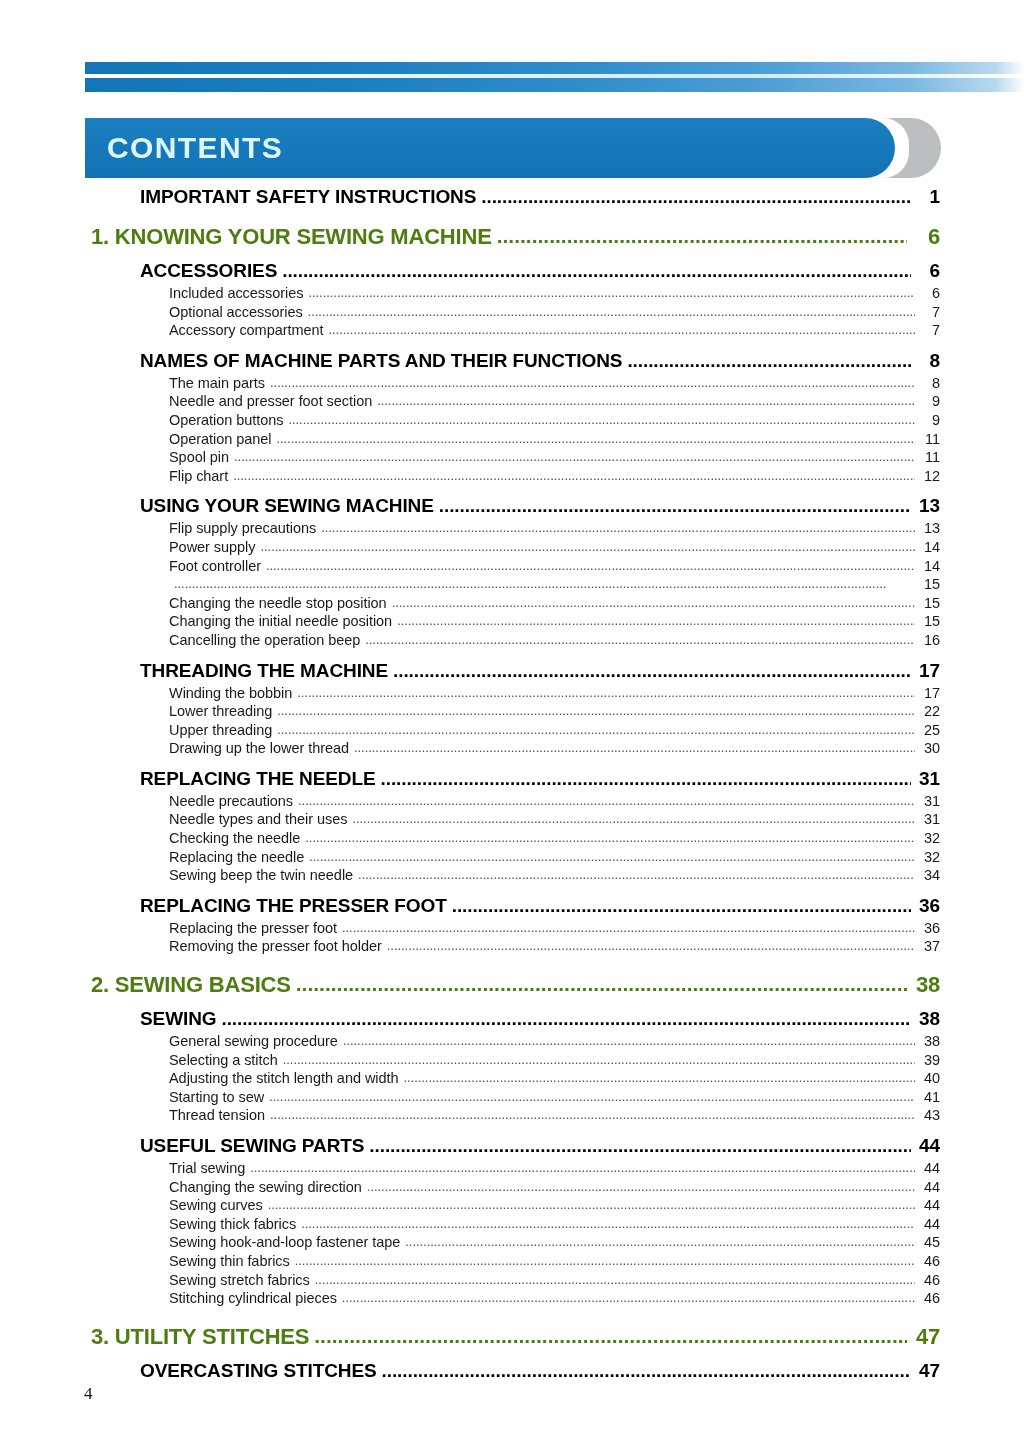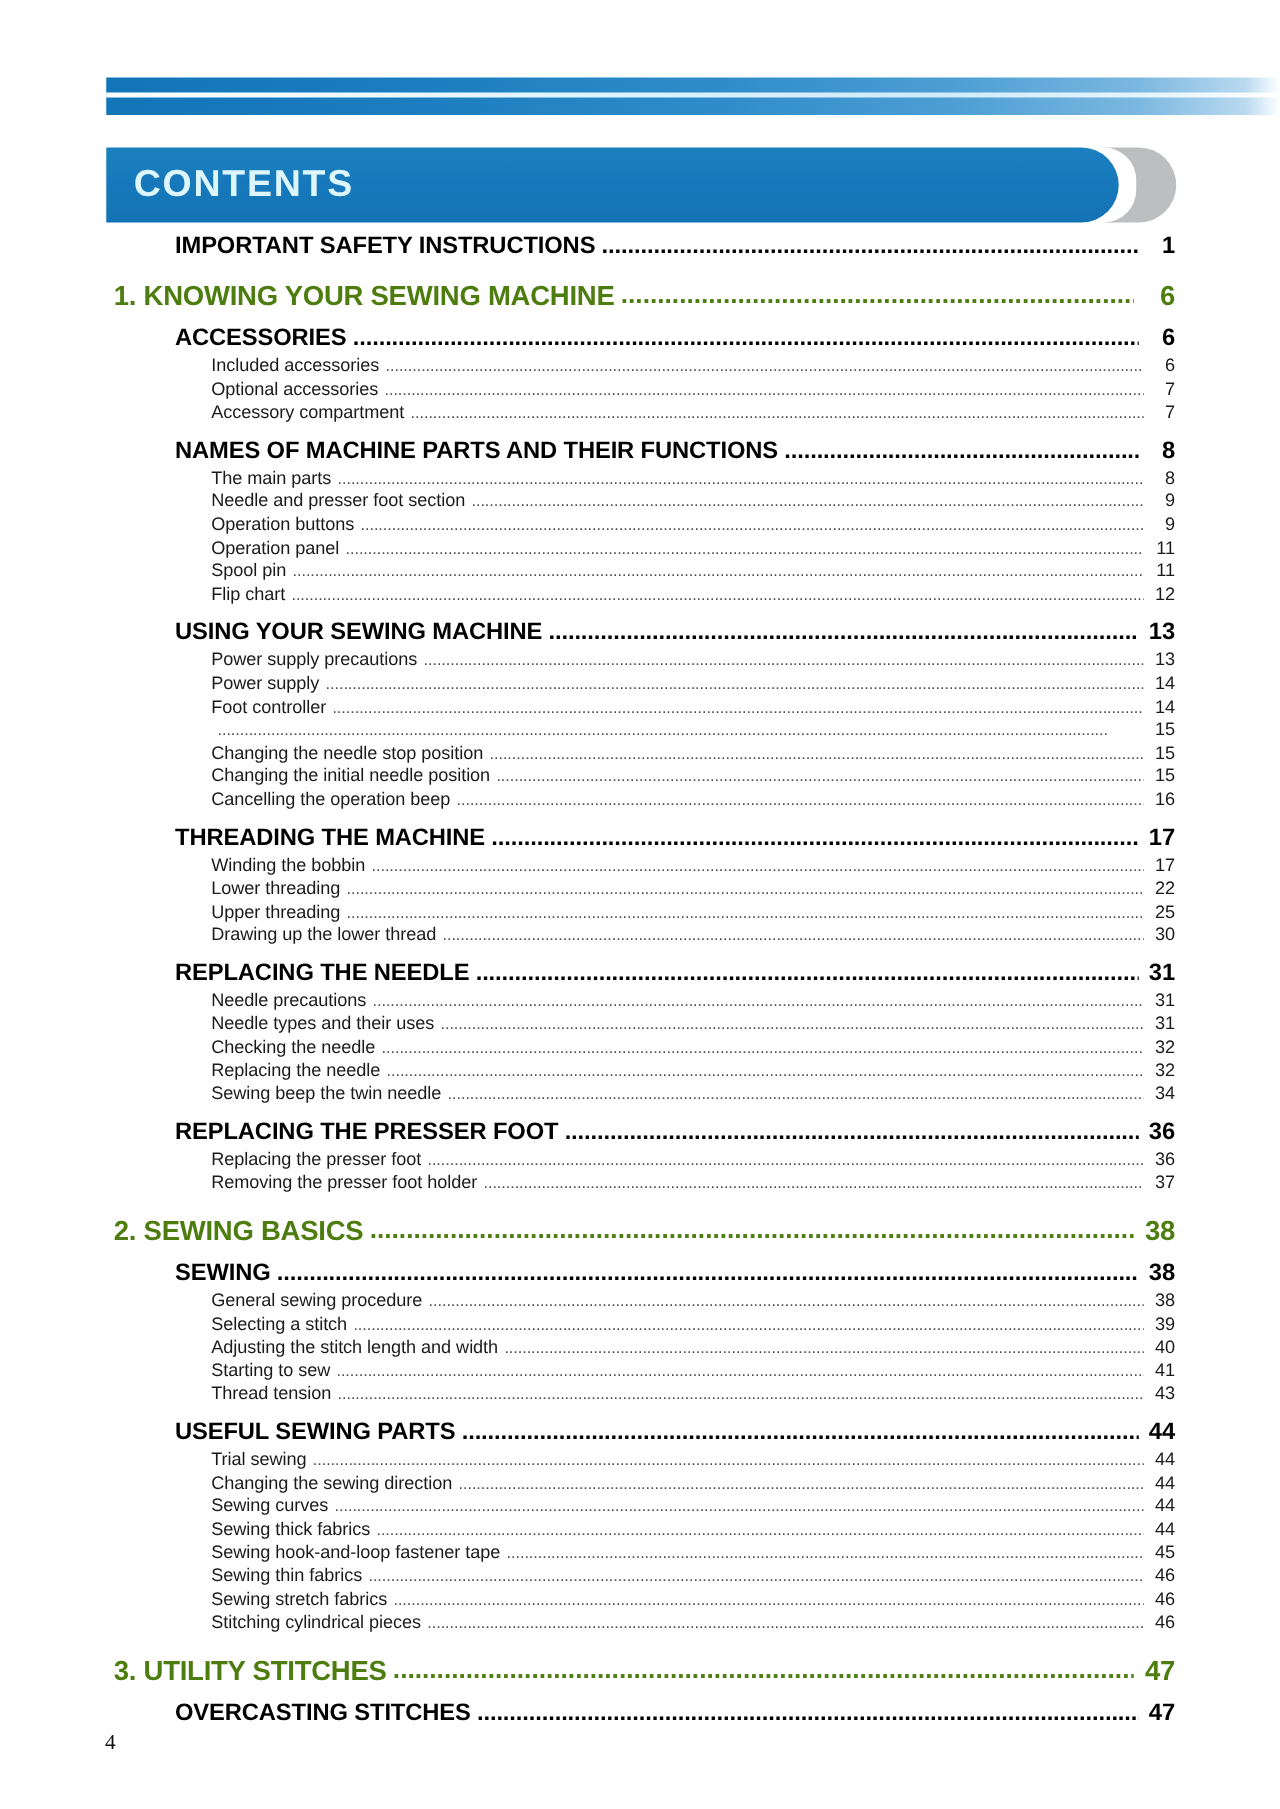--- a/index.html
+++ b/index.html
@@ -256,21 +256,21 @@
         <span class="label">Flip chart</span>
         <span class="leader">........................................................................................................................................................................................................</span>
         <span class="pg">12</span>
       </div>
       <div class="row lvl2">
         <span class="label">USING YOUR SEWING MACHINE</span>
         <span class="leader">........................................................................................................................................................................................................</span>
         <span class="pg">13</span>
       </div>
       <div class="row lvl3">
-        <span class="label">Power supply precautions</span>
+        <span class="label">Flip supply precautions</span>
         <span class="leader">........................................................................................................................................................................................................</span>
         <span class="pg">13</span>
       </div>
       <div class="row lvl3">
         <span class="label">Power supply</span>
         <span class="leader">........................................................................................................................................................................................................</span>
         <span class="pg">14</span>
       </div>
       <div class="row lvl3">
         <span class="label">Foot controller</span>

